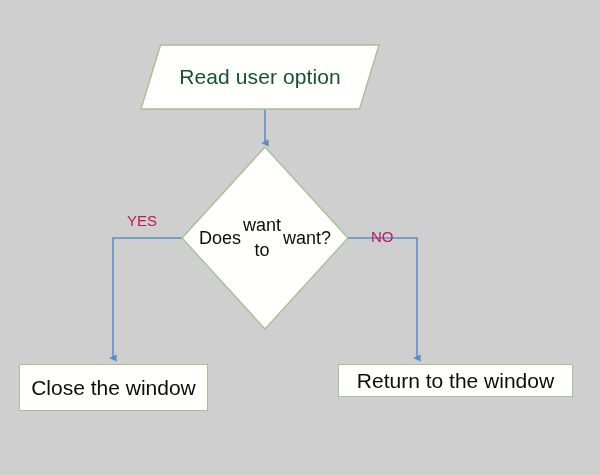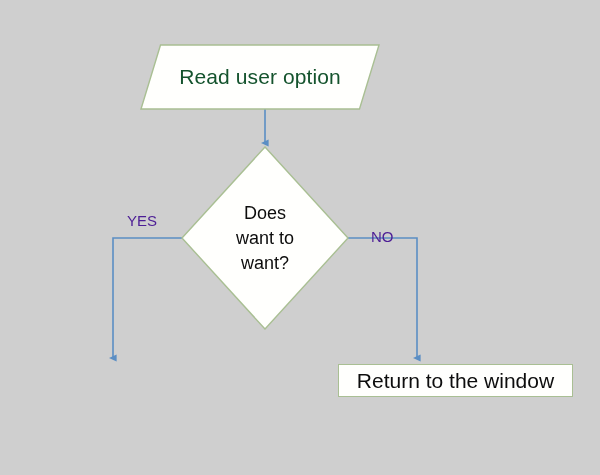--- a/index.html
+++ b/index.html
@@ -71,21 +71,21 @@
     width: 168px;
     height: 184px;
   }
   .node-diamond .shape-label {
     position: absolute;
     left: 18px;
     top: 0;
     width: 132px;
     height: 184px;
     display: flex;
-    flex-direction: column;
+    flex-direction: row;
     align-items: center;
     justify-content: center;
     font-size: 18px;
     line-height: 25px;
     color: #0d0d0d;
     text-align: center;
   }
   .node-diamond .shape-label span {
     display: block;
   }
@@ -113,21 +113,21 @@
     left: 338px;
     top: 364px;
     width: 235px;
     height: 33px;
   }
 
   
   .edge-label {
     position: absolute;
     font-size: 15px;
-    color: #4c1d95;
+    color: #be185d;
     white-space: nowrap;
   }
   #edge-label-yes {
     left: 127px;
     top: 212px;
   }
   #edge-label-no {
     left: 371px;
     top: 228px;
   }
@@ -171,18 +171,21 @@
     <div class="shape-label">
       <span>Does</span>
       <span>want to</span>
       <span>want?</span>
     </div>
   </div>
 
   <div class="edge-label" id="edge-label-yes">YES</div>
   <div class="edge-label" id="edge-label-no">NO</div>
 
+  <div class="node-rect" id="node-close-window">
+    <span>Close the window</span>
+  </div>
 
   <div class="node-rect" id="node-return-window">
     <span>Return to the window</span>
   </div>
 
 </div>
 
 </body></html>

